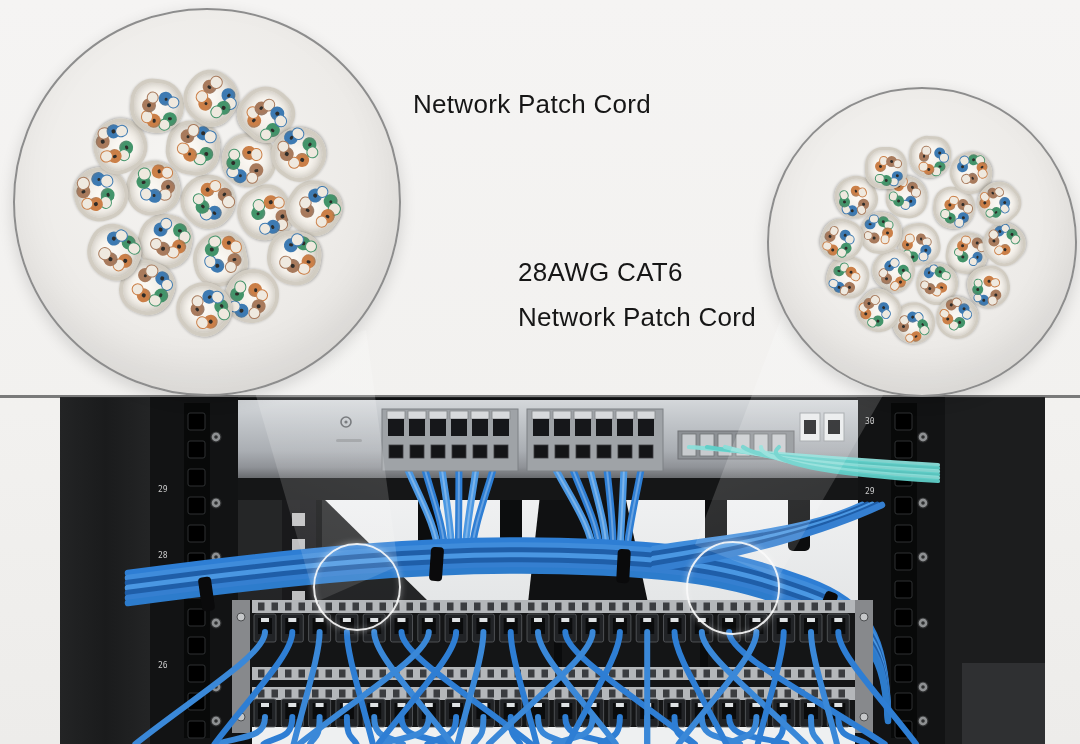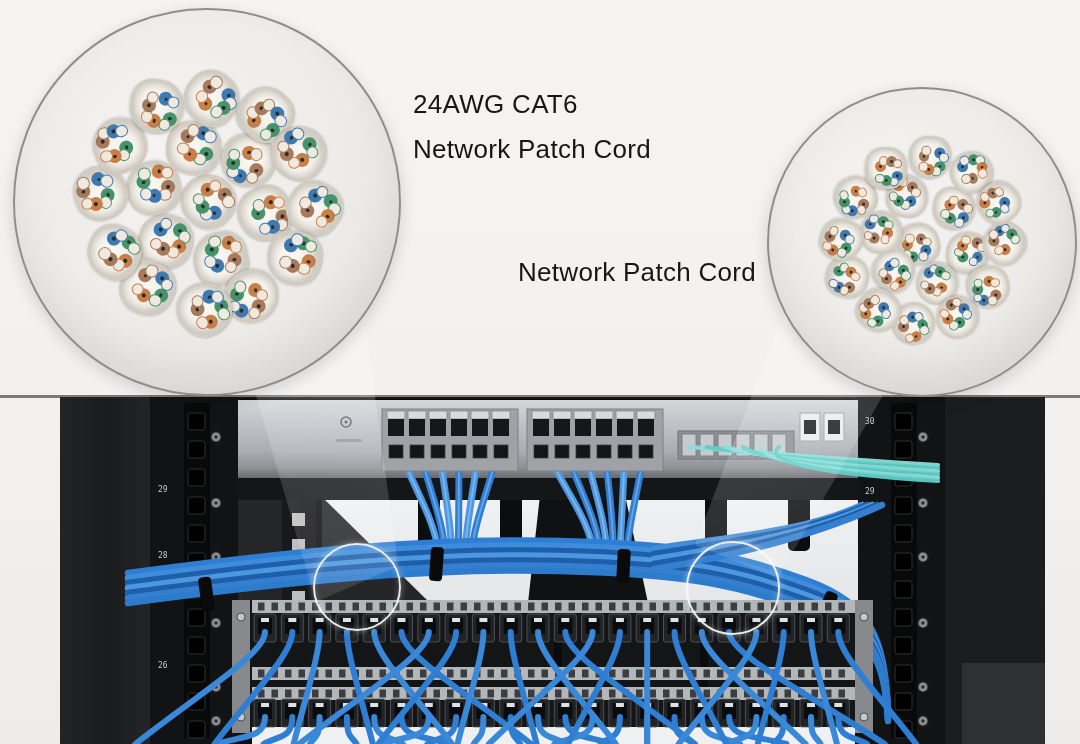--- a/index.html
+++ b/index.html
@@ -1137,20 +1137,20 @@
         <div class="dot" style="left: 8.1px; top: 9.4px; width: 10.92px; height: 10.92px; background: radial-gradient(circle at 38% 35%, rgb(61, 122, 178) 55%, rgba(0, 0, 0, 0.45));"></div>
         <div class="dot" style="left: 12.7px; top: 5.2px; width: 9.66px; height: 9.66px; background: rgb(239, 233, 223); border: 1px solid rgb(61, 122, 178); box-sizing: border-box;"></div>
         <div class="dot" style="left: 12.1px; top: 13.4px; width: 2.94px; height: 2.94px; background: rgb(46, 44, 41);"></div>
         <div class="dot" style="left: 20.9px; top: 7.5px; width: 10.92px; height: 10.92px; background: radial-gradient(circle at 38% 35%, rgb(67, 148, 106) 55%, rgba(0, 0, 0, 0.45));"></div>
         <div class="dot" style="left: 26.8px; top: 11.6px; width: 9.66px; height: 9.66px; background: rgb(239, 233, 223); border: 1px solid rgb(67, 148, 106); box-sizing: border-box;"></div>
         <div class="dot" style="left: 24.9px; top: 11.5px; width: 2.94px; height: 2.94px; background: rgb(46, 44, 41);"></div>
       </div>
     </div>
 
   <div class="cord-label" style="left:413px;top:82px;">
-    <div>24AWG CAT6</div>
     <div>Network Patch Cord</div>
   </div>
   <div class="cord-label" style="left:518px;top:250px;">
+    <div>28AWG CAT6</div>
     <div>Network Patch Cord</div>
   </div>
 
 </div>
 
 </body></html>

